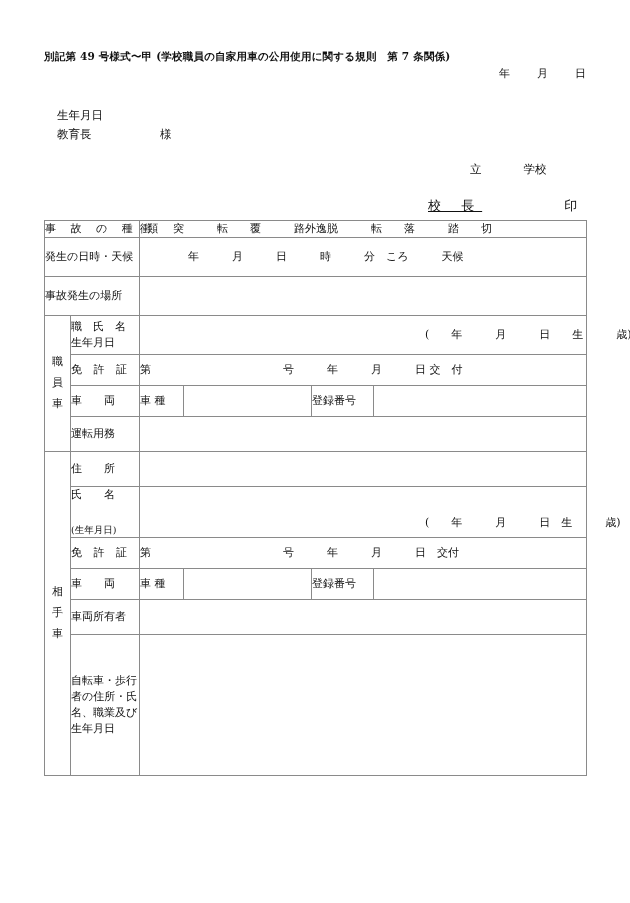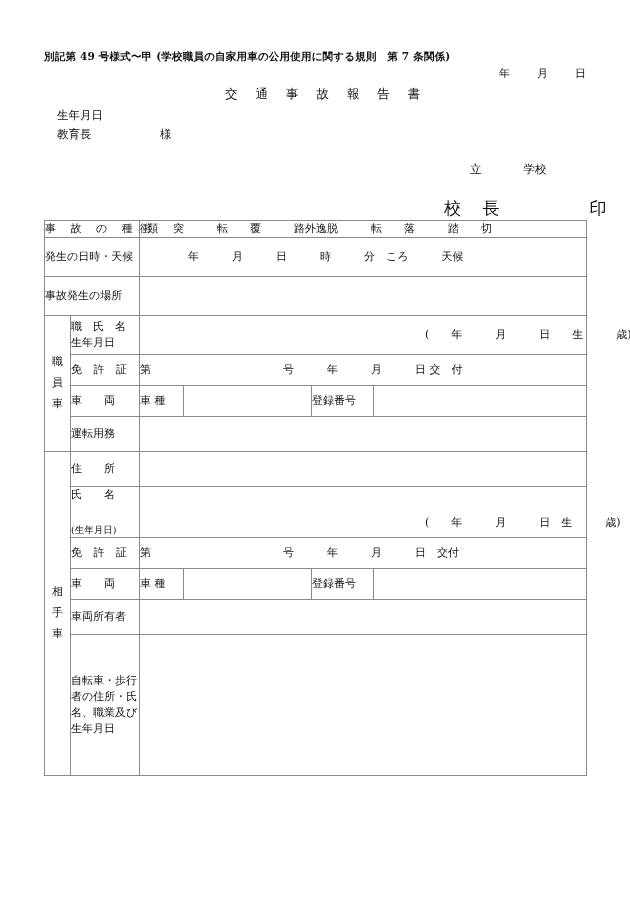--- a/index.html
+++ b/index.html
@@ -79,24 +79,25 @@
     position: absolute;
     left: 470px;
     top: 162px;
     font-size: 11.5px;
     white-space: nowrap;
   }
   .school-line .gap { display: inline-block; width: 42px; }
 
   .principal-line {
     position: absolute;
-    left: 444px;
+    left: 428px;
     top: 197px;
-    font-size: 17px;
-    white-space: nowrap;
+    font-size: 13px;
+    white-space: nowrap;
+    text-decoration: underline;
   }
   .principal-line .title { letter-spacing: 8px; }
   .principal-line .seal { display: inline-block; margin-left: 82px; }
 
   
   table.form {
     position: absolute;
     left: 44px;
     top: 220px;
     width: 542px;
@@ -155,21 +156,20 @@
 <body>
 
 <div class="page">
 
   <div class="form-code">別記第 49 号様式〜甲 (学校職員の自家用車の公用使用に関する規則　第 7 条関係)</div>
 
   <div class="doc-date">
     <span>年</span><span>月</span><span>日</span>
   </div>
 
-  <div class="doc-title">交 通 事 故 報 告 書</div>
 
   <div class="addressee-1">生年月日</div>
 
   <div class="addressee-2">教育長</div>
 
   <div class="addressee-sama">様</div>
 
   <div class="school-line">
     <span>立</span><span class="gap"></span><span>学校</span>
   </div>

